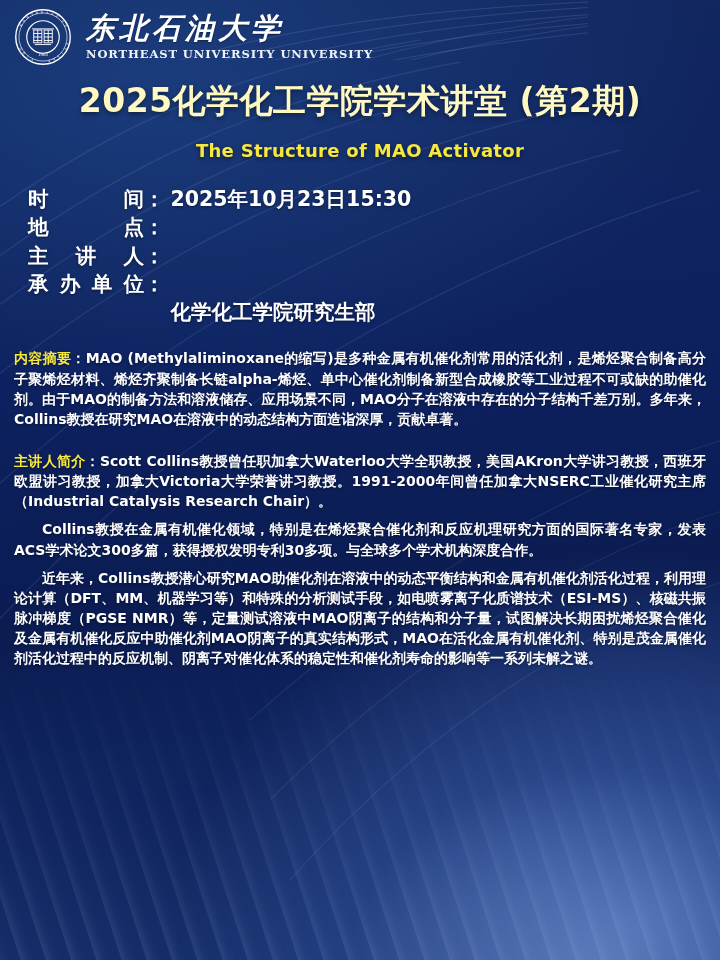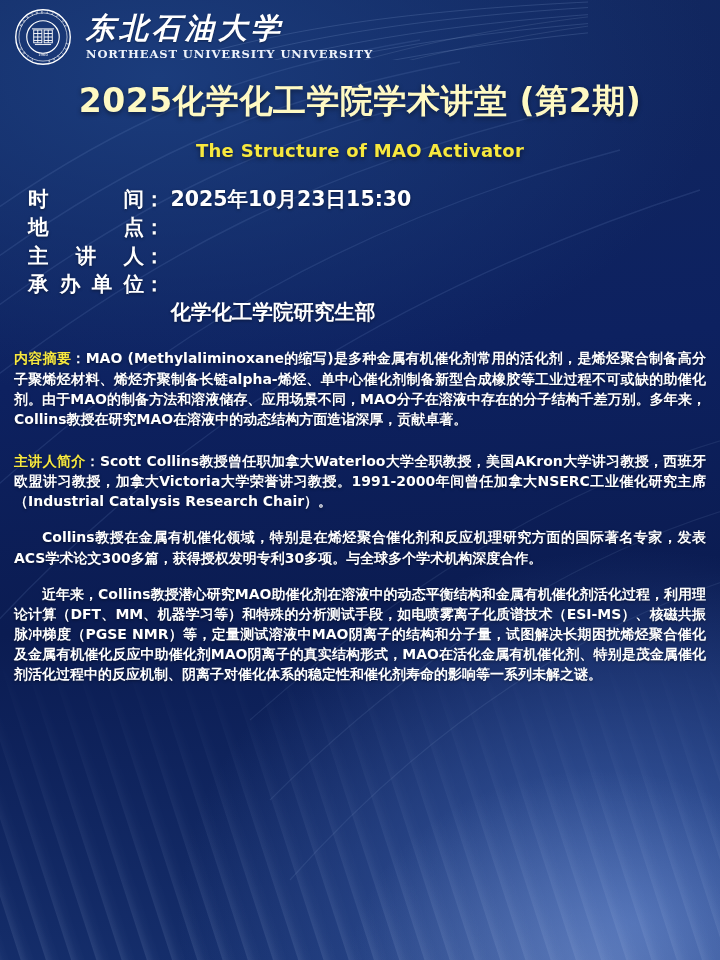--- a/index.html
+++ b/index.html
@@ -155,21 +155,21 @@
   .para {
     margin: 16px 0 0 0;
     color: #ffffff;
     font-size: 14px;
     font-weight: 700;
     line-height: 1.44;
     text-align: justify;
     text-justify: inter-ideograph;
     text-shadow: 0 1px 3px rgba(0,0,0,0.45);
   }
-  .para.indent { text-indent: 2em; margin-top: 16px; }
+  .para.indent { text-indent: 2em; margin-top: 8px; }
   .para-label {
     color: #f7e83e;
   }
   .abstract-block { margin-top: 22px; }
   .bio-block { margin-top: 22px; }
 </style>
 </head>
 <body>
 
 <div id="poster">

